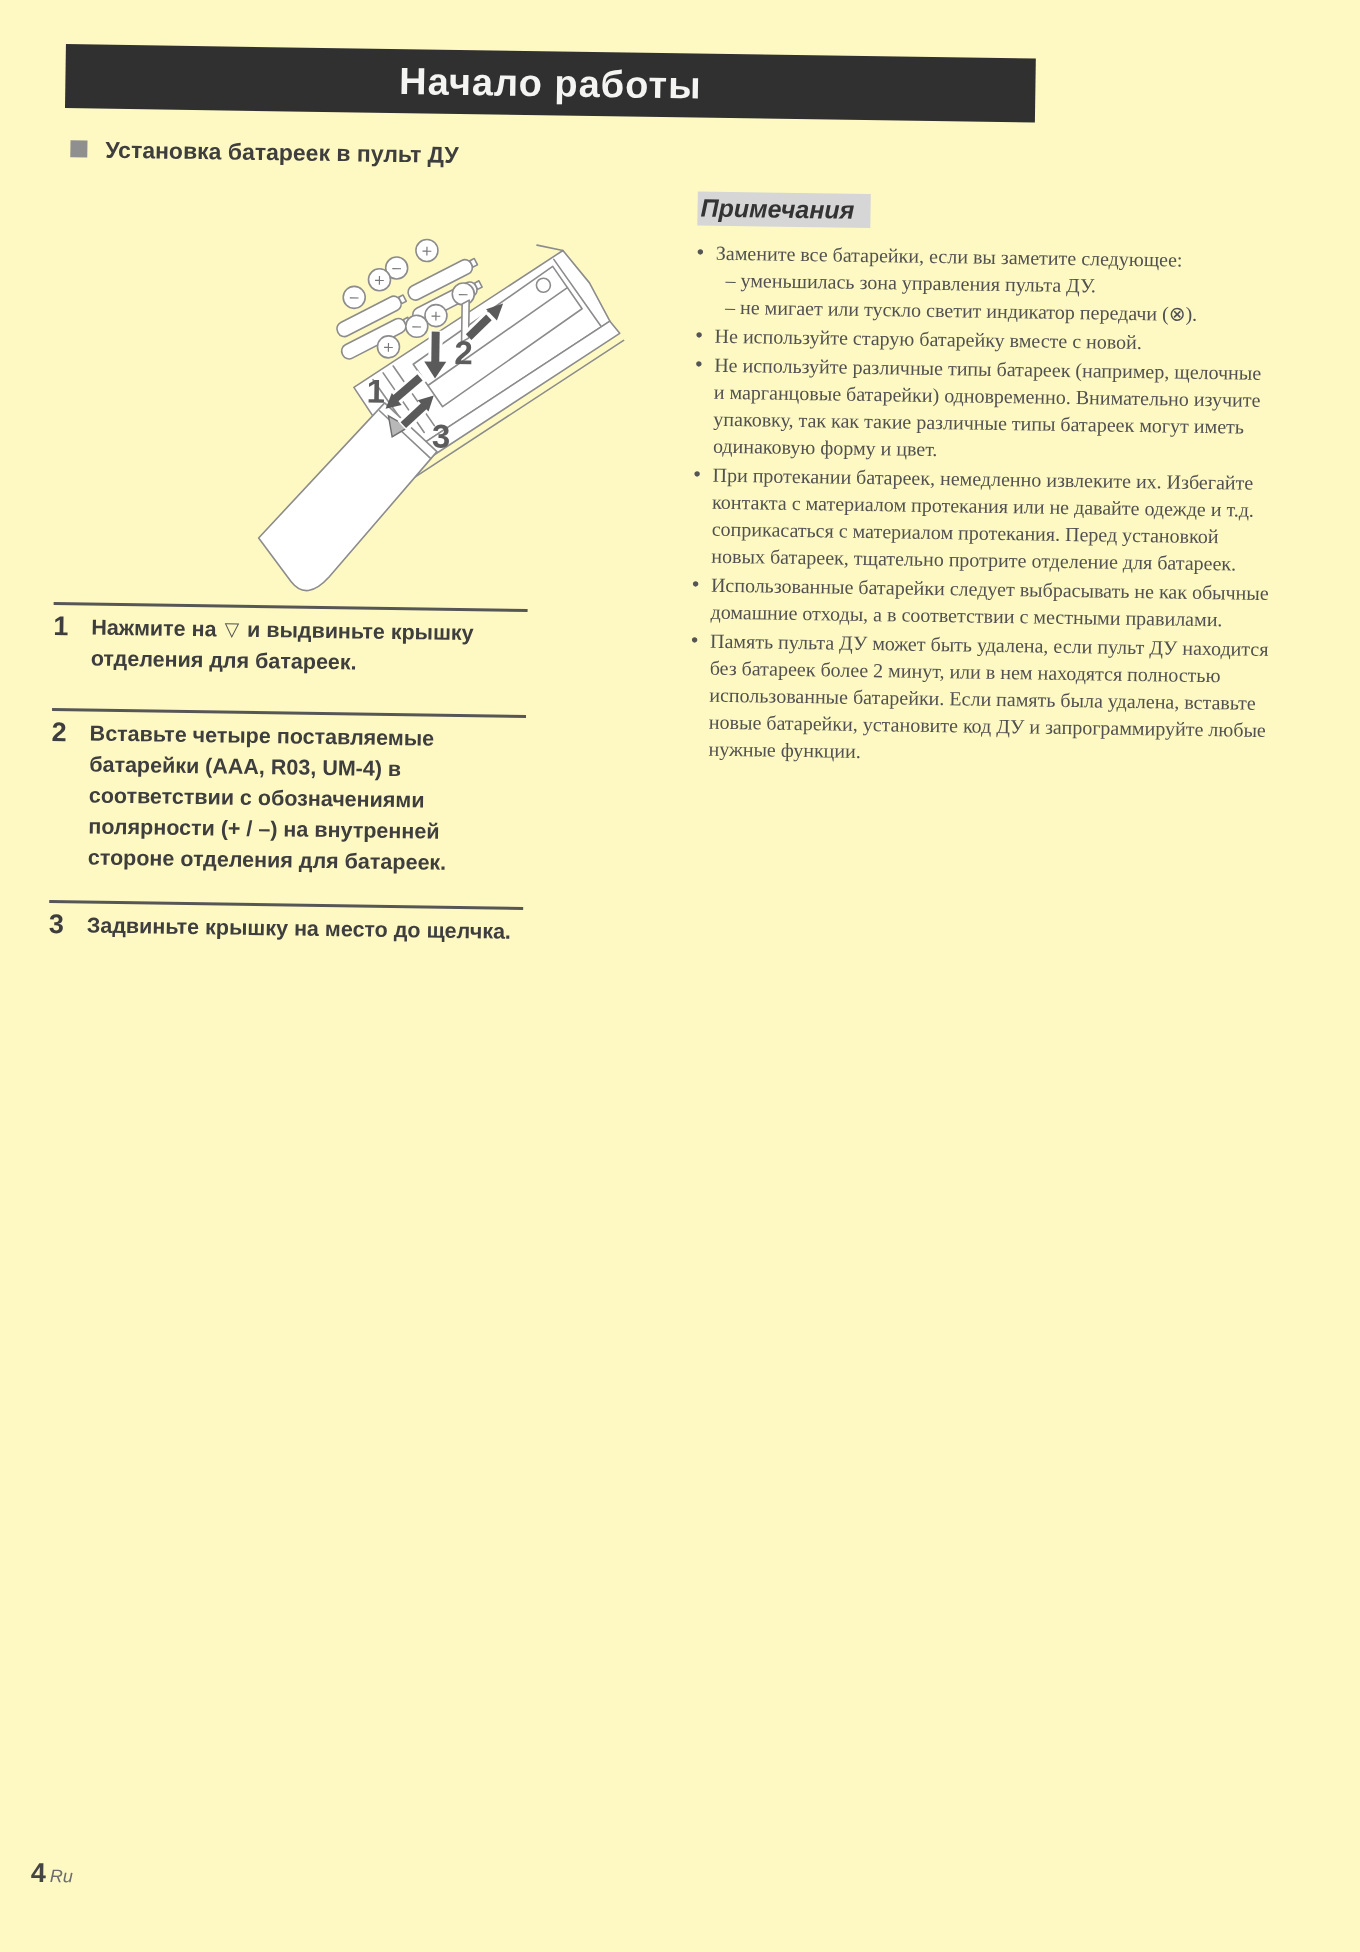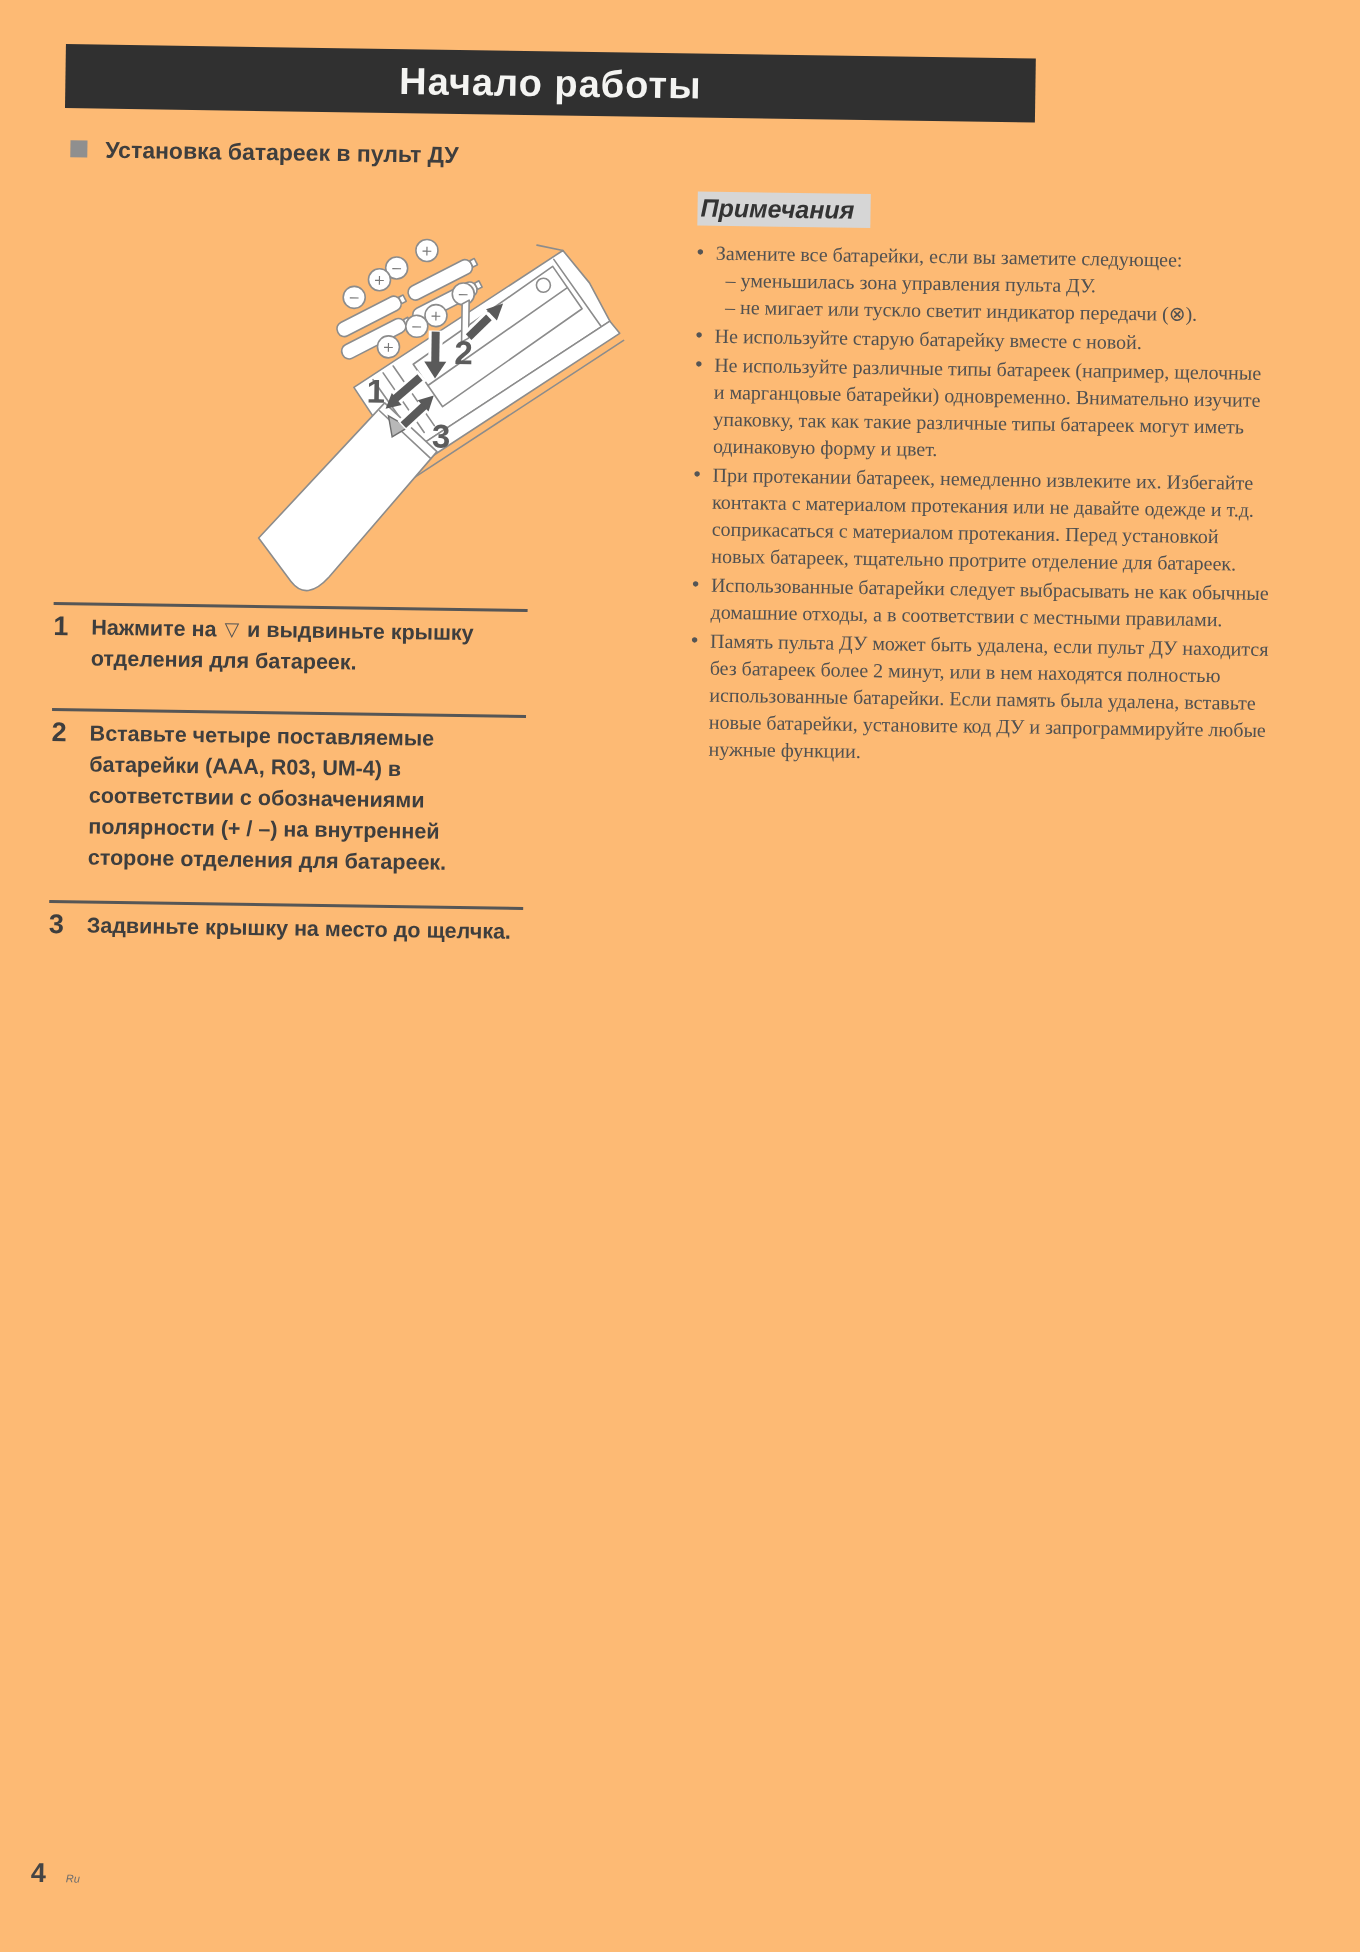--- a/index.html
+++ b/index.html
@@ -1,18 +1,18 @@
 <!DOCTYPE html>
 <html style="--header-bar: #303030; --notes-highlight: #d6d6d6; --ink: #3e3e3e; --serif-ink: #515151; --line-art: #8c8c8c; --arrow: #5a5a5a;"><head>
 <meta charset="utf-8">
 <style>
   html,body { margin:0; padding:0; background:#e8e8e6; }
   .page {
     position:relative; width:1360px; height:1952px;
-    background:#fdba74; overflow:hidden;
+    background:#fef9c3; overflow:hidden;
     font-family:"Liberation Sans", sans-serif;
     color:var(--ink,#3e3e3e);
   }
   .skew { position:absolute; inset:0; transform:rotate(0.85deg); transform-origin:60px 40px; }
 
   
   .header-bar {
     position:absolute; left:66px; top:44px; width:970px; height:64px;
     background:var(--header-bar,#303030);
     display:flex; align-items:center; justify-content:center;
@@ -59,21 +59,21 @@
   .notes-list { list-style:none; margin:0; padding:0; width:578px;
     font-family:"Liberation Serif", serif; font-size:20px; line-height:27px; color:var(--serif-ink,#515151);
   }
   .notes-list li { position:relative; padding-left:19px; margin-bottom:2px; }
   .notes-list .dot { position:absolute; left:0; top:-1px; font-family:"Liberation Sans",sans-serif; color:#555; }
   .notes-list .sub { padding-left:10px; }
 
   
   .footer { position:absolute; left:58px; top:1858px; }
   .pnum { font-size:27px; font-weight:700; color:#454545; }
-  .plang { font-size:11px; font-style:italic; color:#6d6d6d; margin-left:20px; }
+  .plang { font-size:18px; font-style:italic; color:#6d6d6d; margin-left:4px; }
 </style>
 </head>
 <body>
 
 <div class="page">
   <div class="skew">
 
     <div class="header-bar">
       <span class="header-title">Начало работы</span>
     </div>

